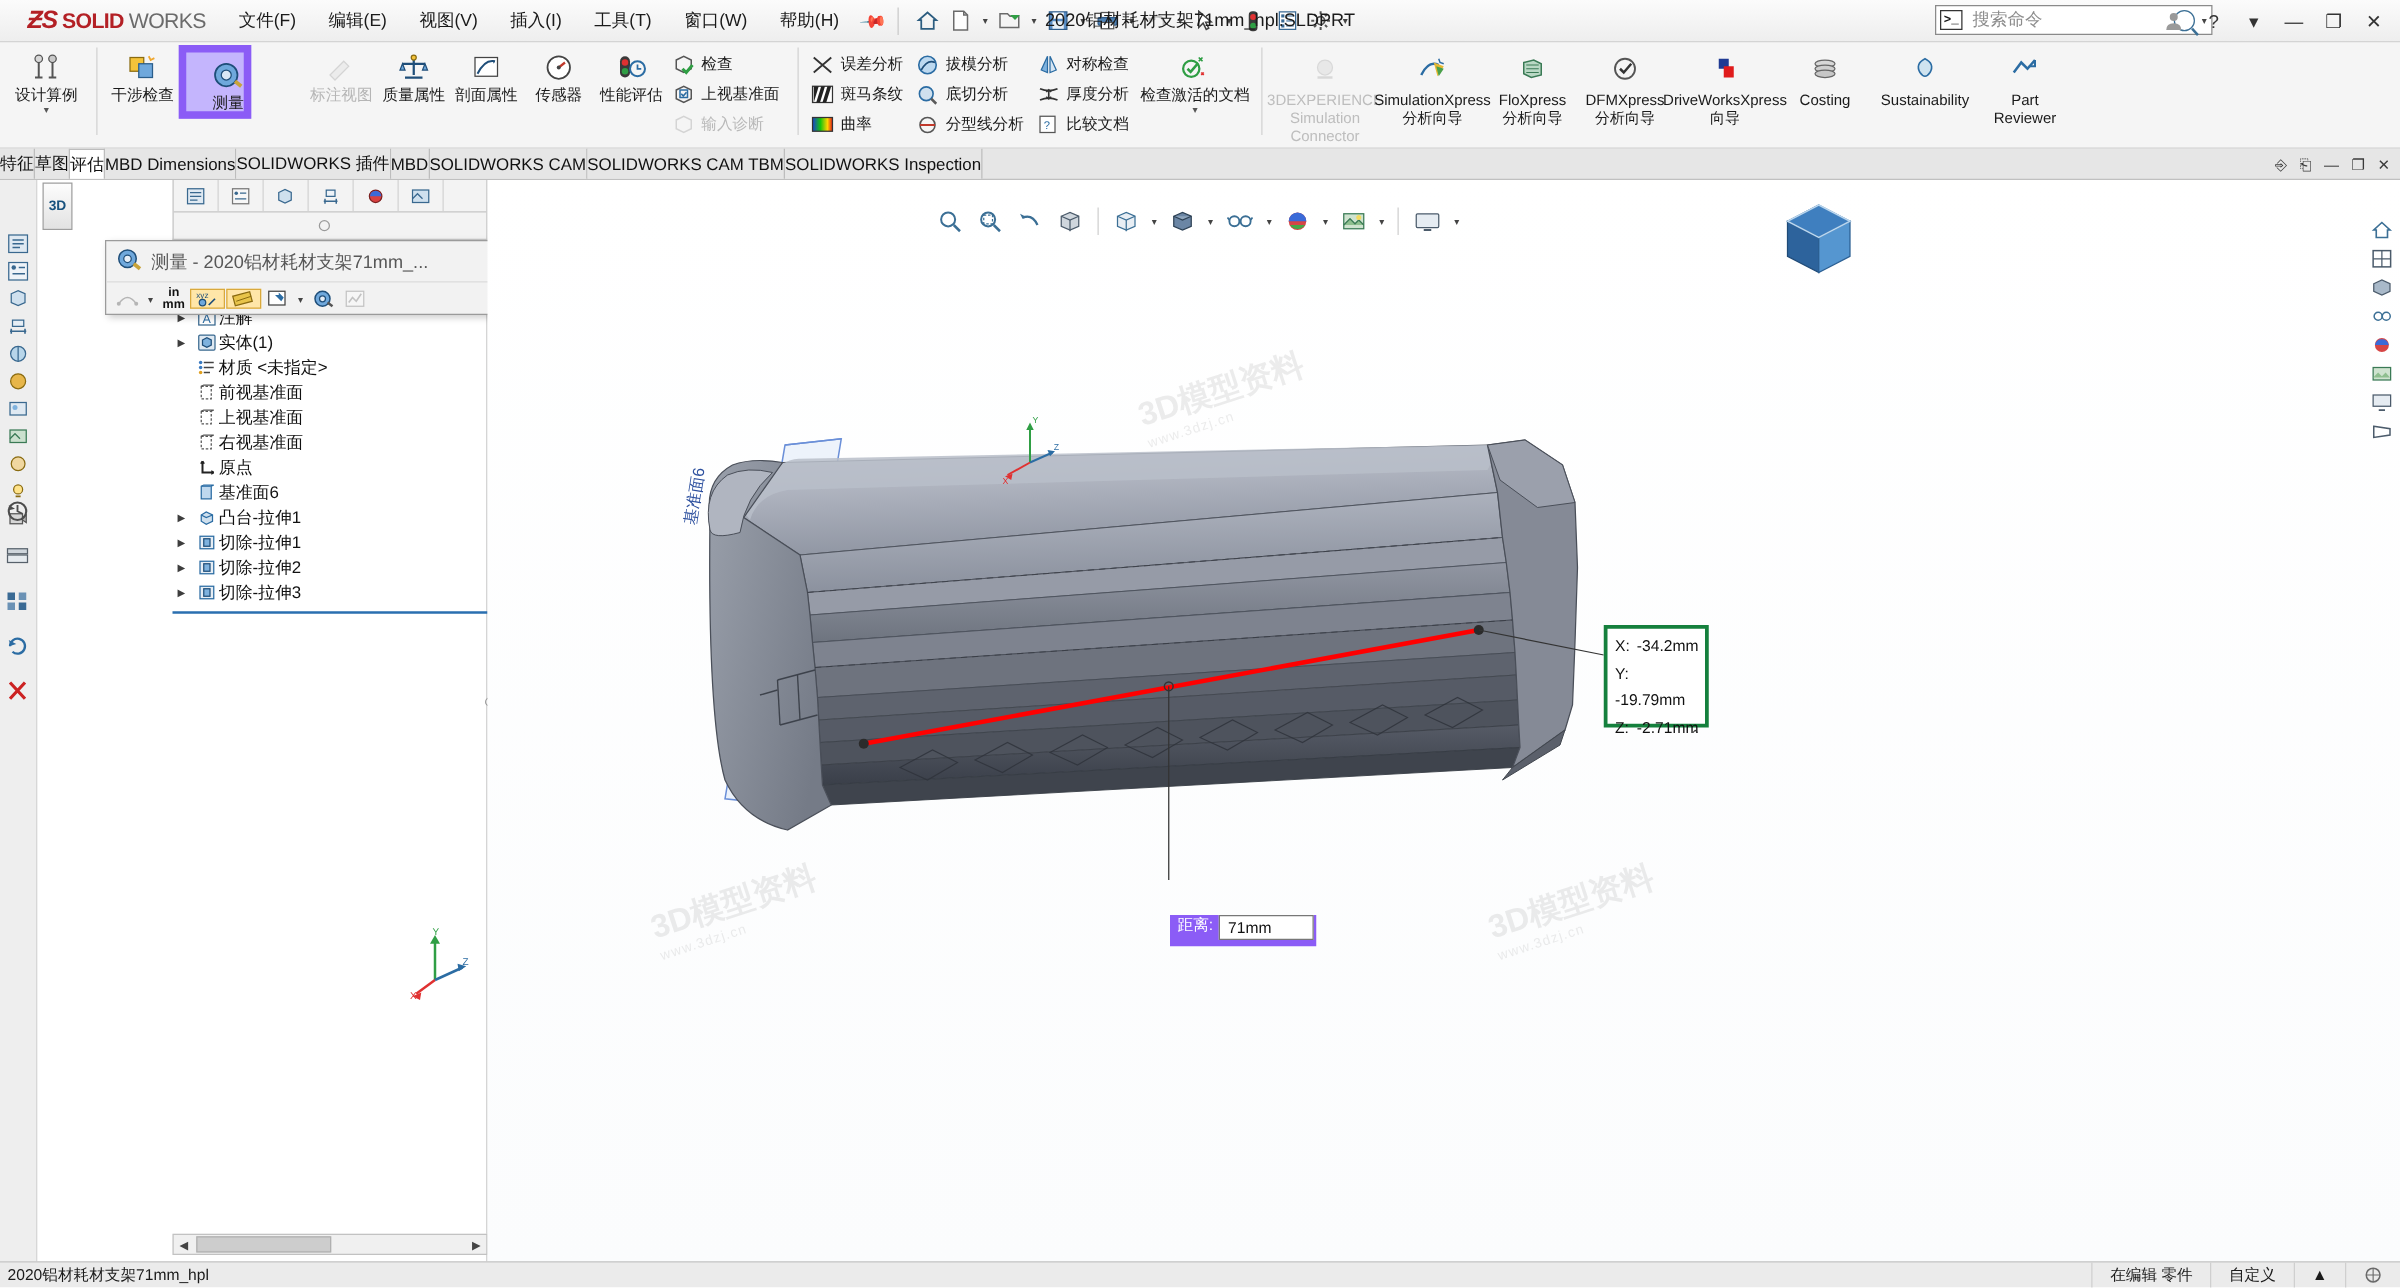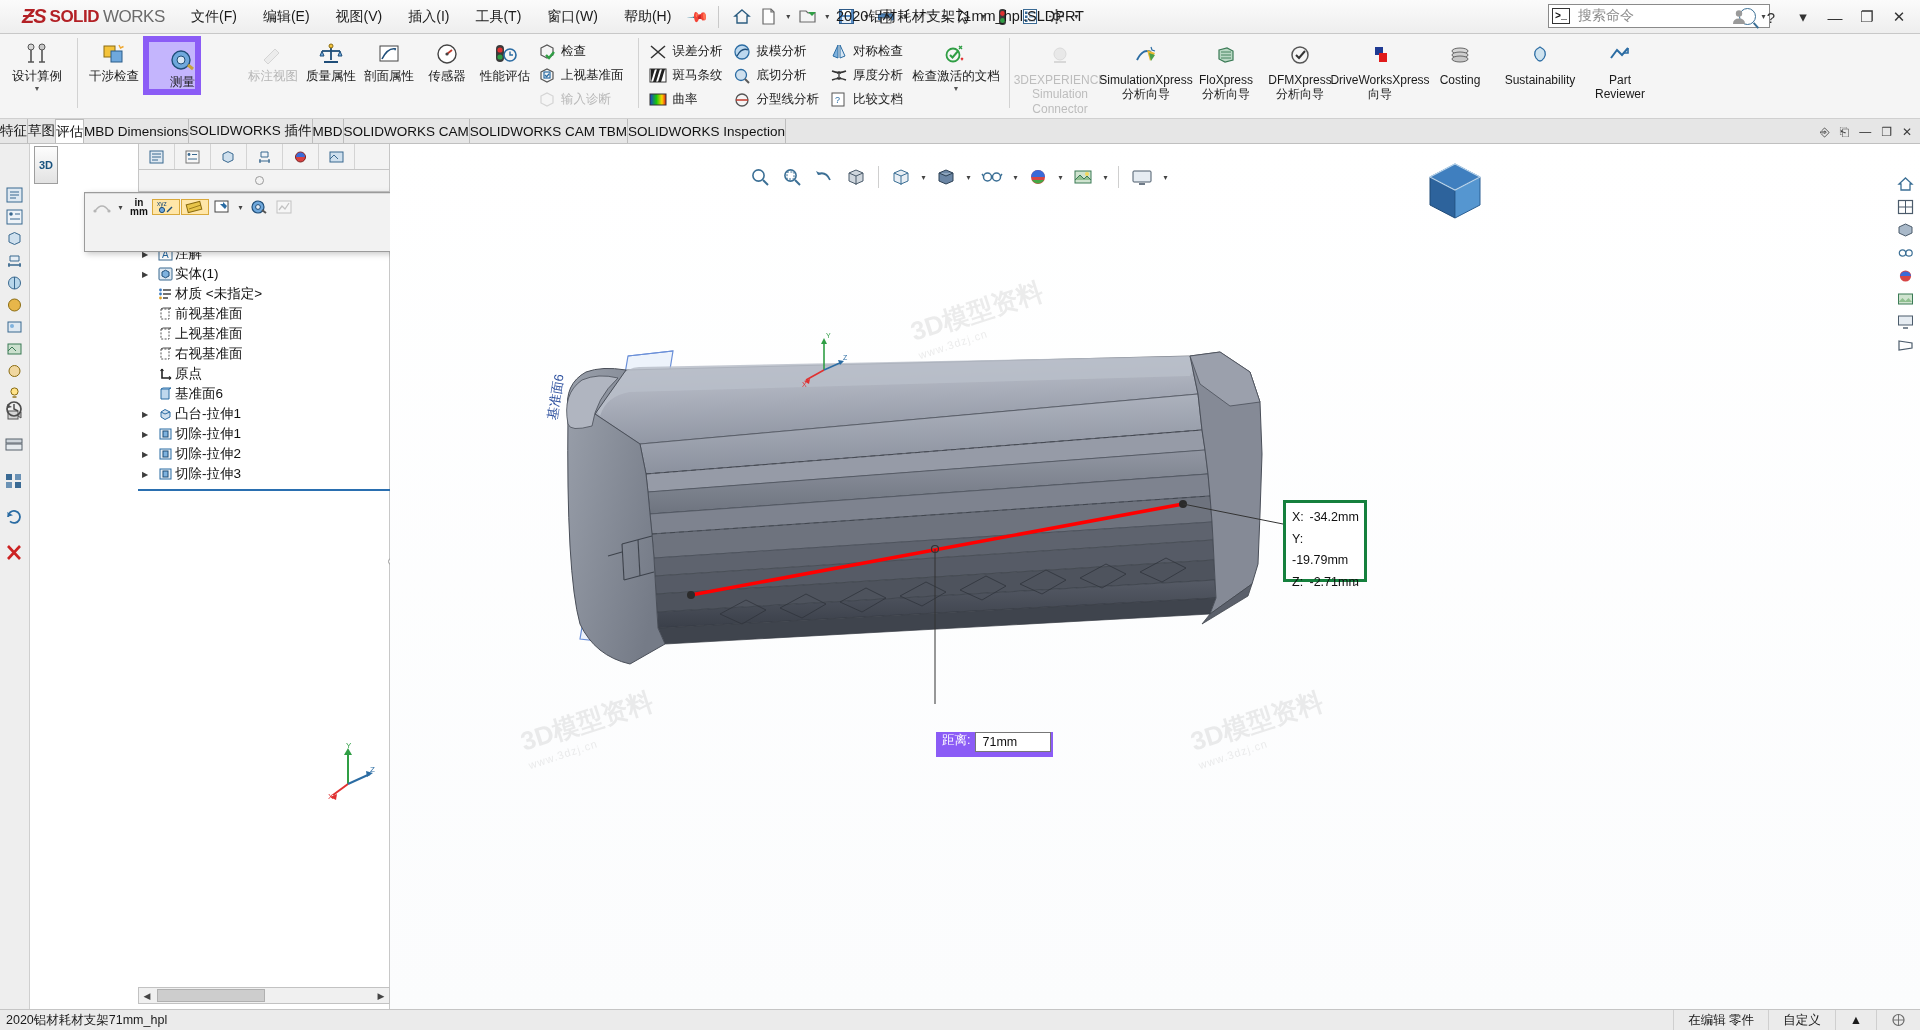--- a/index.html
+++ b/index.html
@@ -997,20 +997,32 @@
   <div class="treescroll">
     <div class="ar">◀</div>
     <div class="thumb"></div>
     <div class="ar" style="margin-left:auto;">▶</div>
   </div>
 </div>
 
 <div style="position:absolute;left:388px;top:558px;width:7px;height:7px;border:1px solid #9a9a9a;border-radius:50%;background:#f5f5f5;"></div>
 
 <div class="measure">
+  <div class="mhead">
+    <span>
+      <svg width="21" height="19" viewBox="0 0 21 19">
+          <circle cx="9" cy="9" r="7" fill="#6fa8dc" stroke="#1f4e79" stroke-width="1.2"></circle>
+          <circle cx="9" cy="9" r="3" fill="#e6eef7" stroke="#1f4e79"></circle>
+          <path d="M14 13 l5 4" stroke="#c8a33a" stroke-width="3"></path>
+        </svg>
+    </span>
+    <span class="mtitle">测量 - 2020铝材耗材支架71mm_...</span>
+    <span class="mq">?</span>
+    <span class="mx">✕</span>
+  </div>
   <div class="mtools">
     <div class="mtb dis">
       <svg width="18" height="16" viewBox="0 0 18 16">
           <path d="M2 12 q7 -10 14 0" fill="none" stroke="#555" stroke-width="1.3"></path>
           <circle cx="2" cy="12" r="1.6" fill="#555"></circle>
           <circle cx="16" cy="12" r="1.6" fill="#555"></circle>
         </svg>
     </div>
     <div class="caret">▾</div>
     <div class="mtb">

